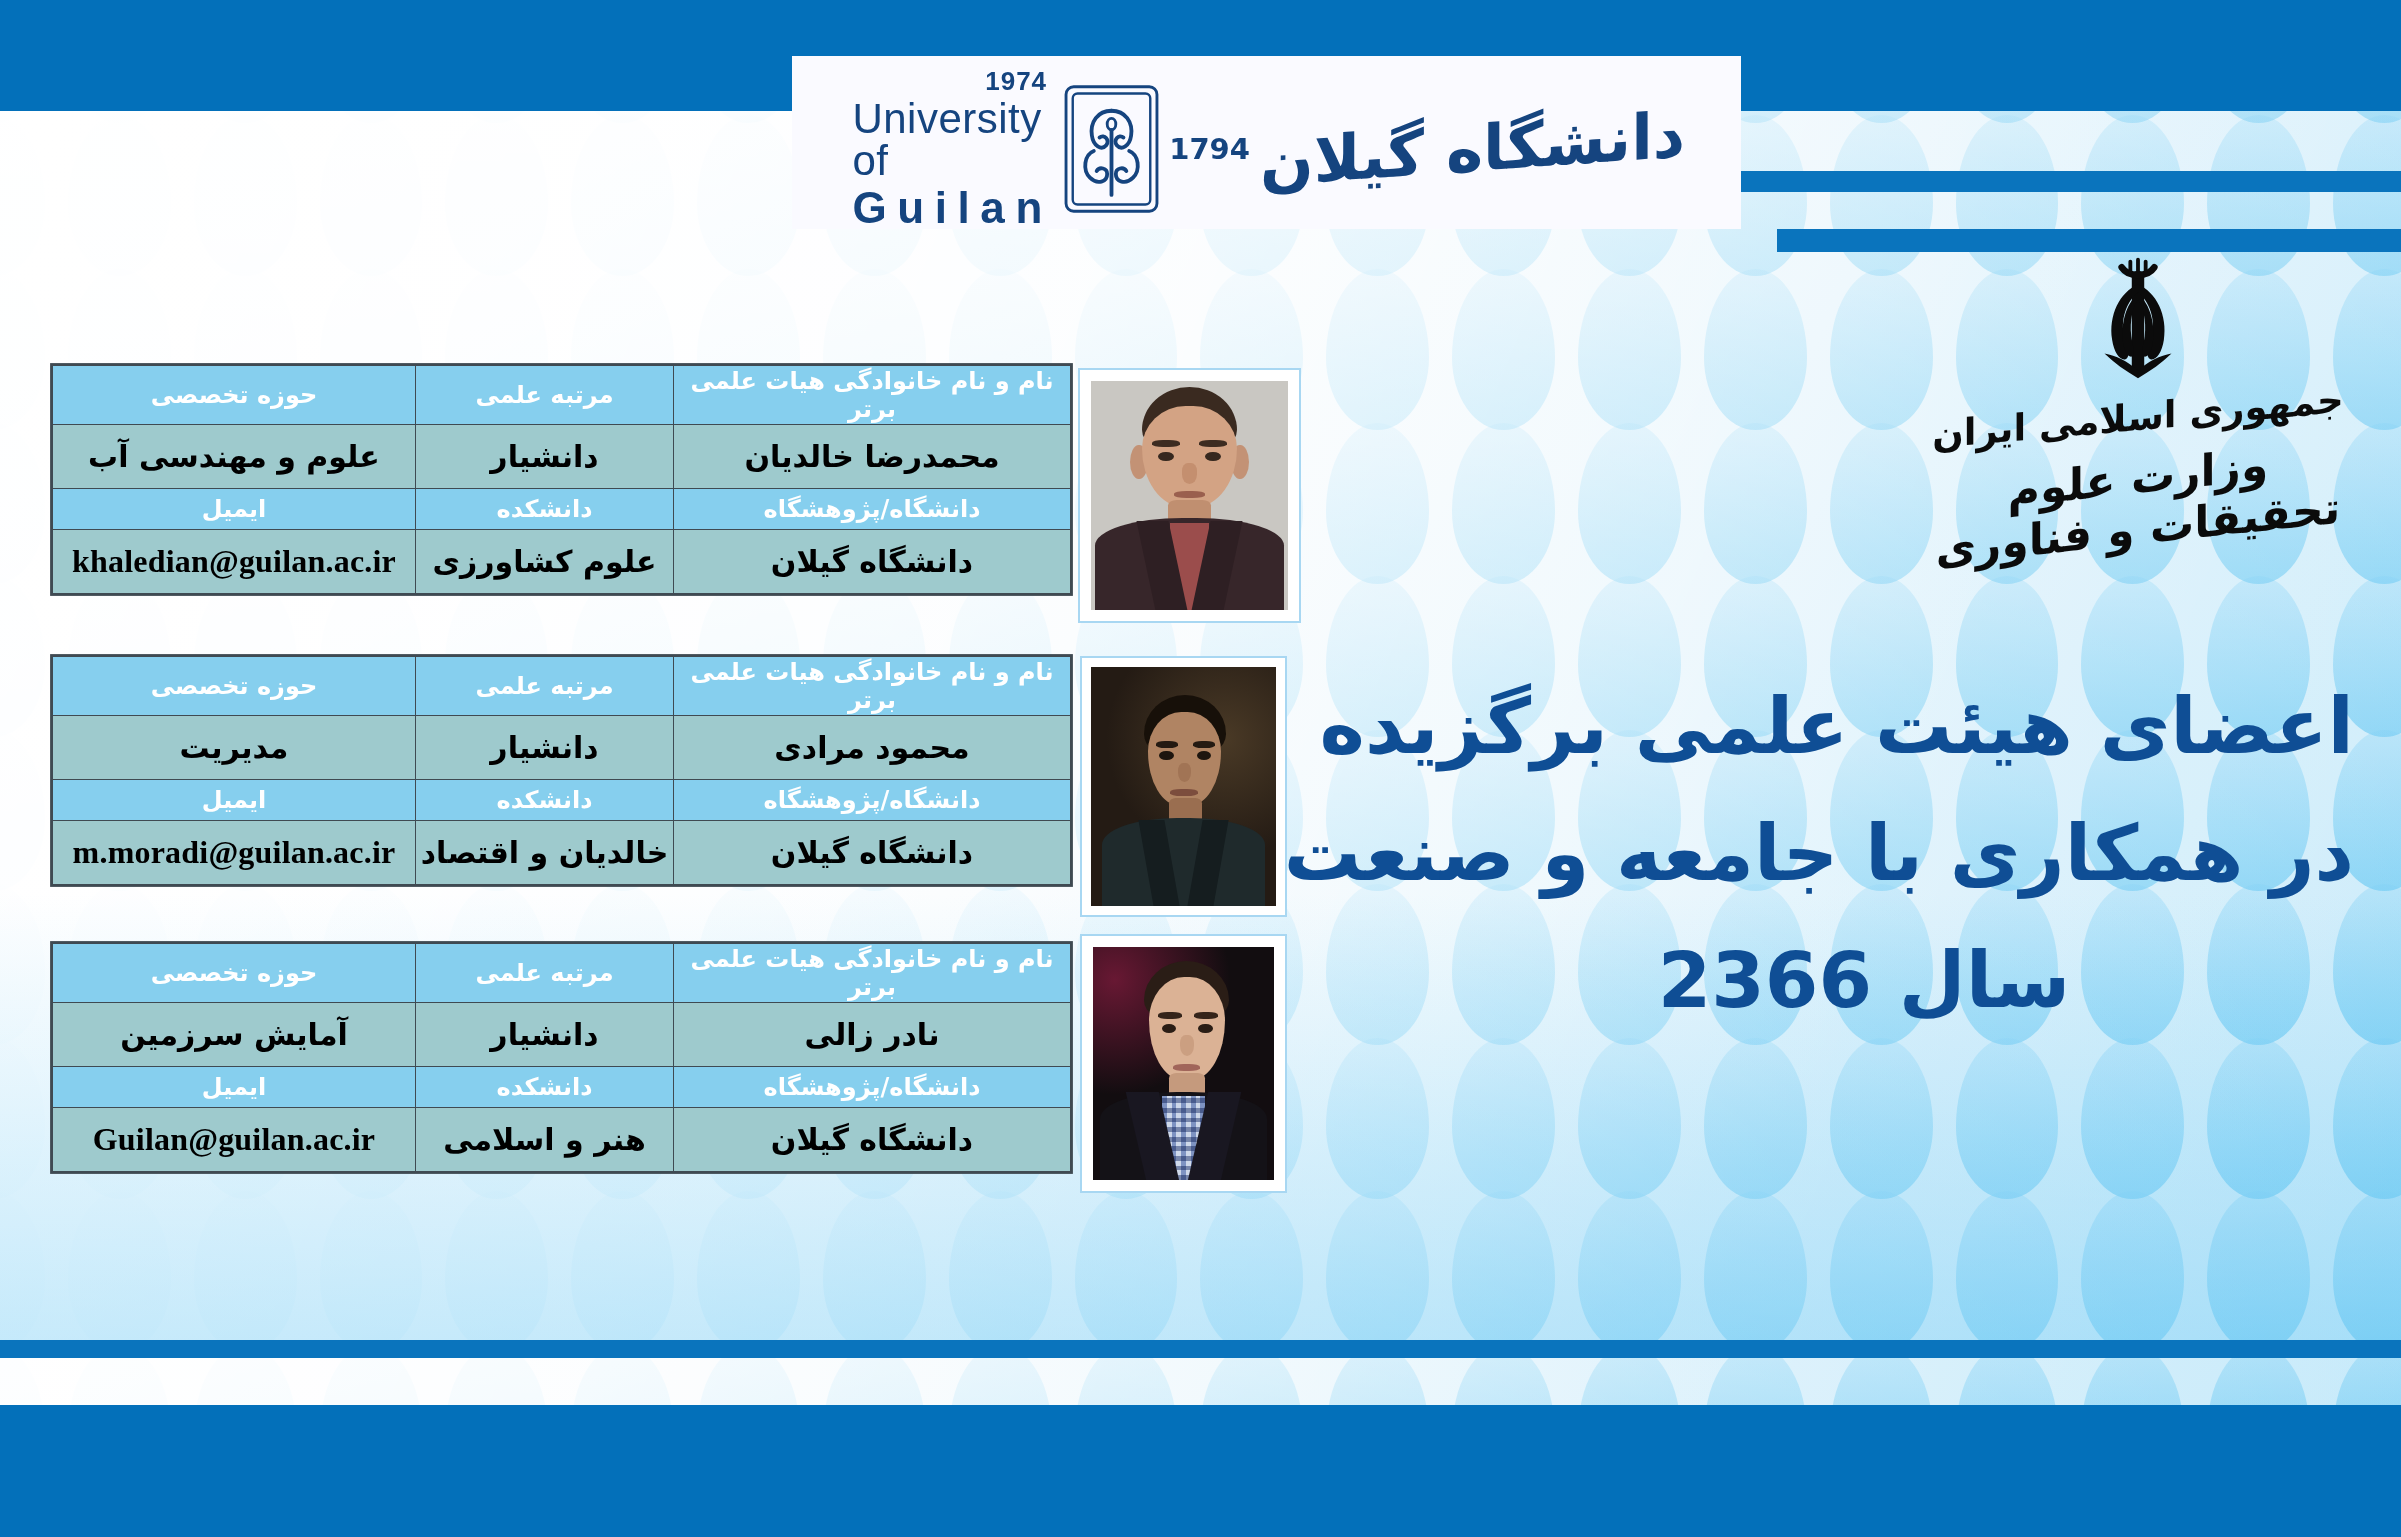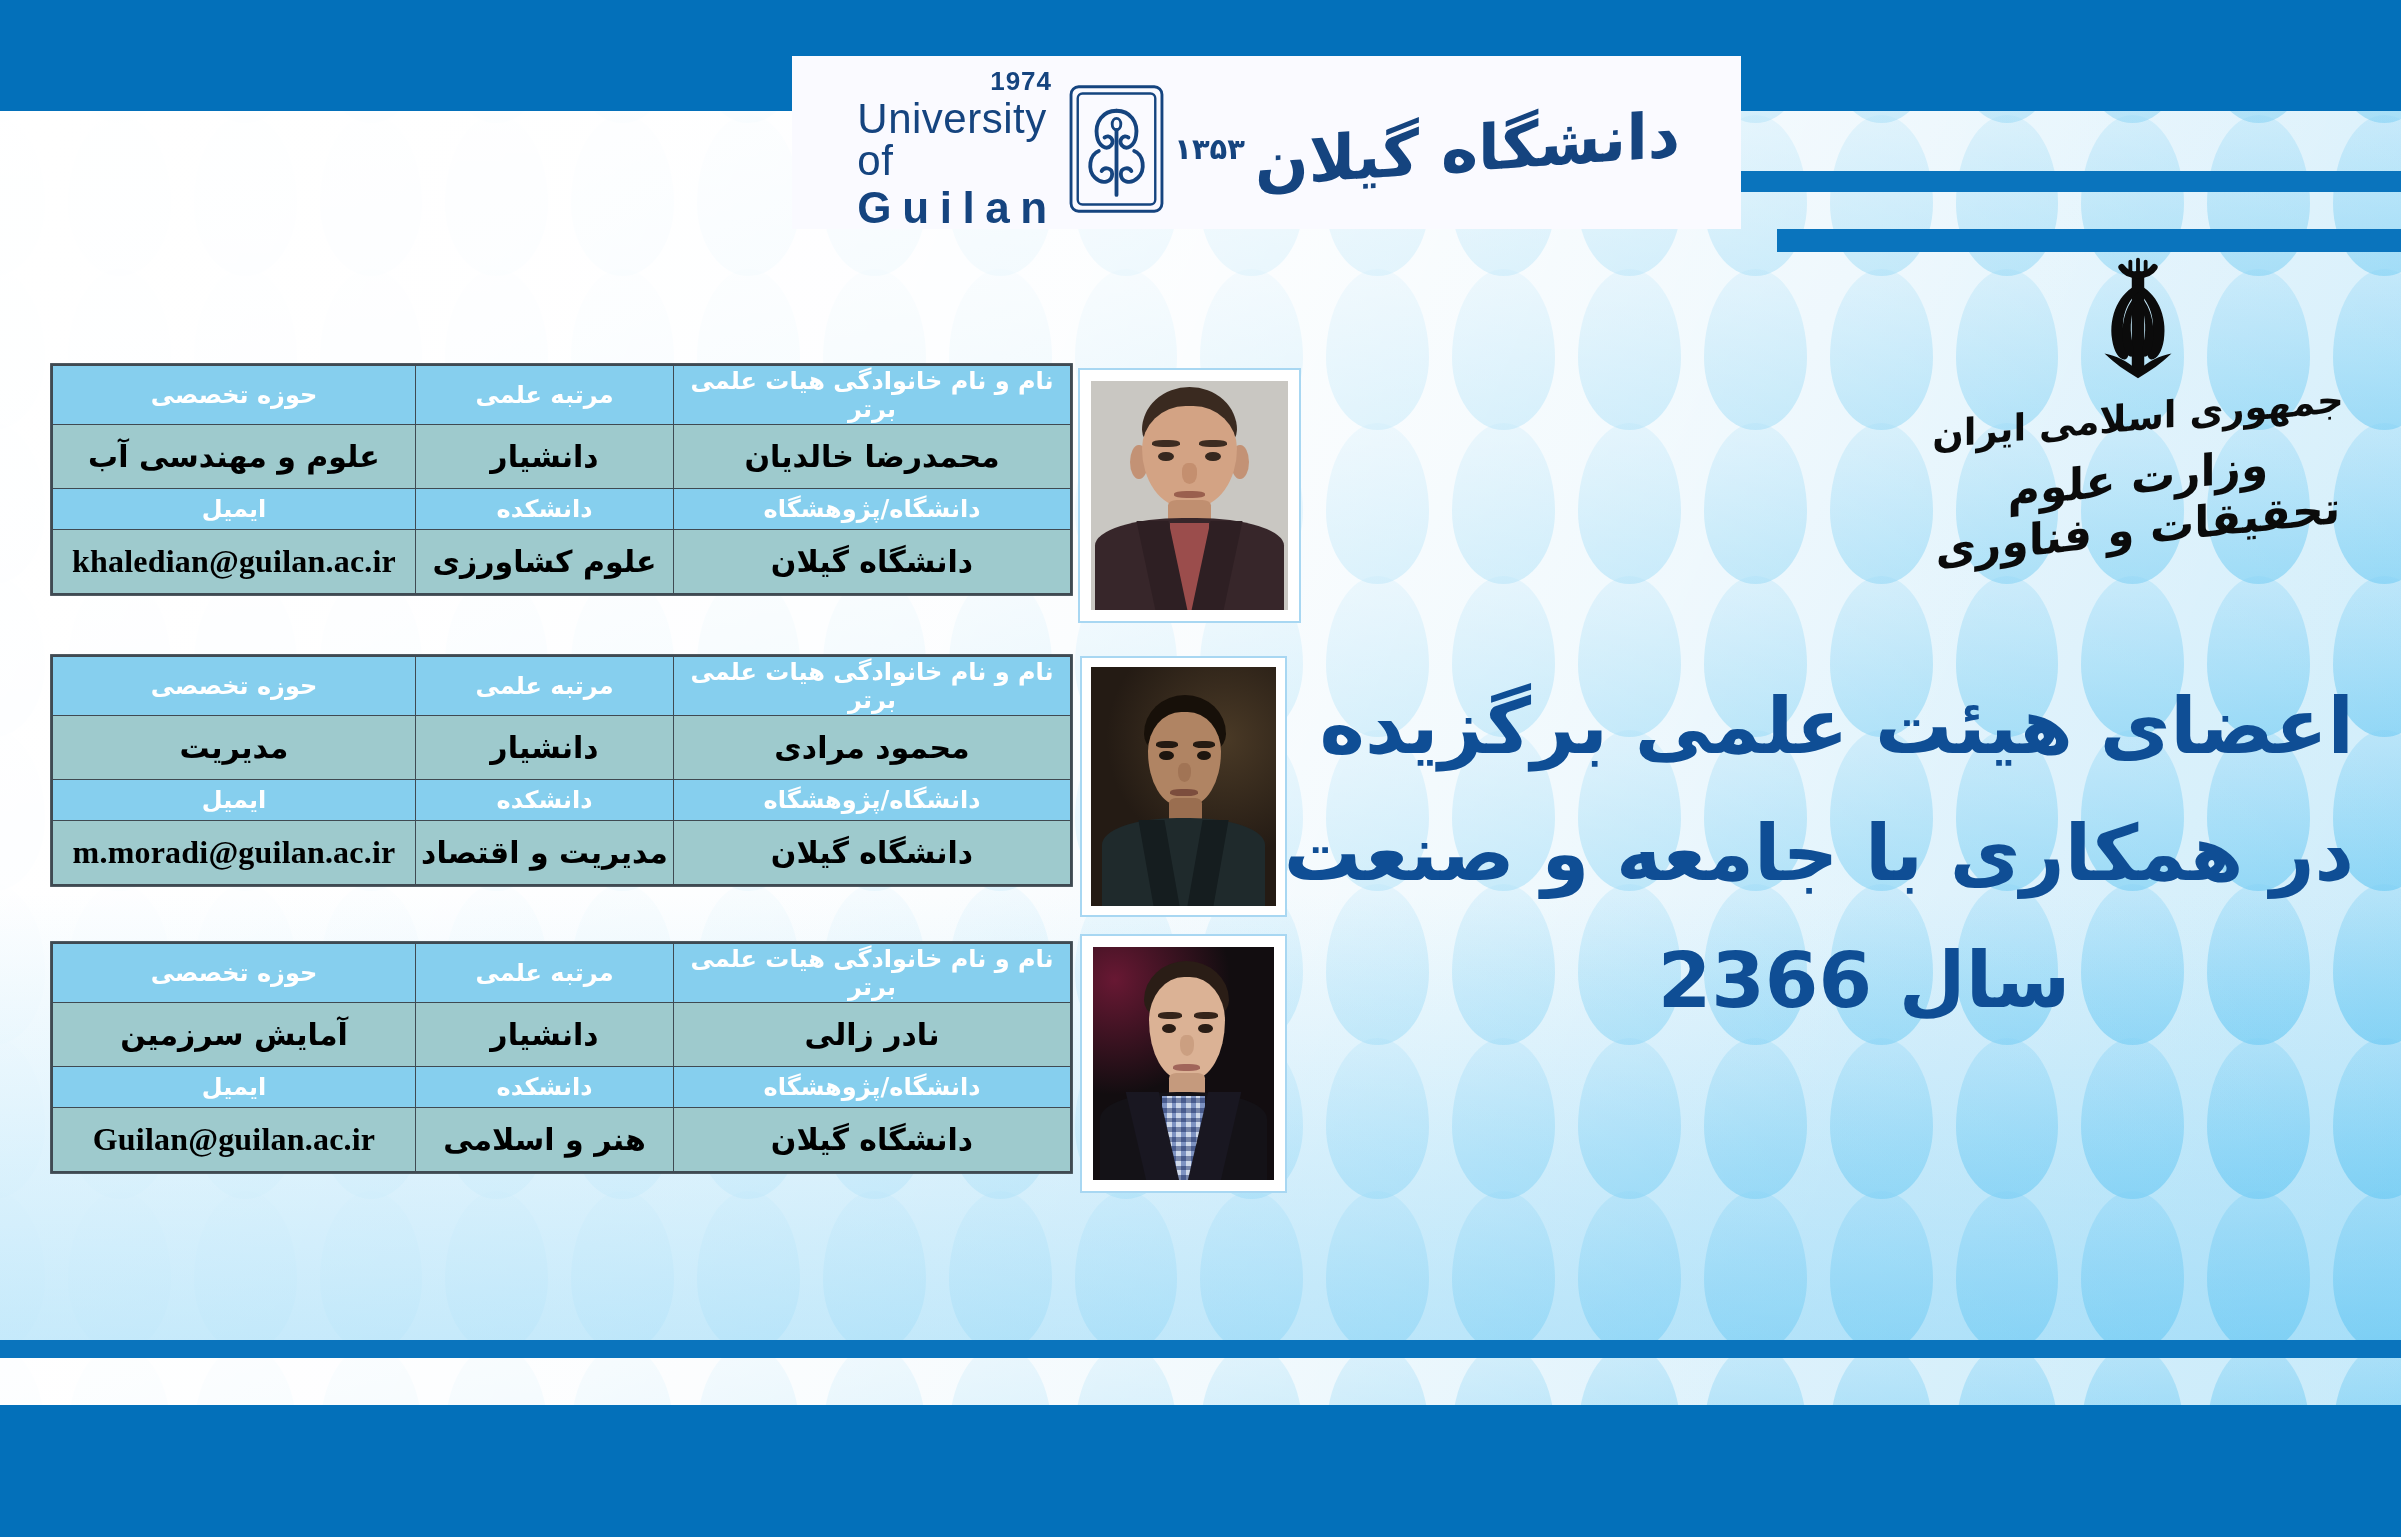--- a/index.html
+++ b/index.html
@@ -339,21 +339,21 @@
       <rect x="5" y="5" width="95" height="130" rx="8" fill="none" stroke="#15447f" stroke-width="3"></rect>
       <rect x="12" y="12" width="81" height="116" rx="5" fill="none" stroke="#15447f" stroke-width="2.5"></rect>
       <path d="M52.5 30 C38 30 30 42 32 56 C33.5 67 42 72 47 66 C51 61 45 54 40 58" fill="none" stroke="#15447f" stroke-width="4" stroke-linecap="round"></path>
       <path d="M52.5 30 C67 30 75 42 73 56 C71.5 67 63 72 58 66 C54 61 60 54 65 58" fill="none" stroke="#15447f" stroke-width="4" stroke-linecap="round"></path>
       <ellipse cx="52.5" cy="44" rx="4.5" ry="6" fill="none" stroke="#15447f" stroke-width="3"></ellipse>
       <path d="M52.5 50 L52.5 118" stroke="#15447f" stroke-width="4" stroke-linecap="round"></path>
       <path d="M34 72 C24 76 22 92 30 100 C38 108 48 104 48 96 C48 90 40 88 37 93" fill="none" stroke="#15447f" stroke-width="4" stroke-linecap="round"></path>
       <path d="M71 72 C81 76 83 92 75 100 C67 108 57 104 57 96 C57 90 65 88 68 93" fill="none" stroke="#15447f" stroke-width="4" stroke-linecap="round"></path>
     </svg>
     <div class="logo-fa">
-      <div class="logo-fa-year">۱۳۵۳</div>
+      <div class="logo-fa-year">1794</div>
       <div class="logo-fa-name">دانشگاه گیلان</div>
     </div>
   </div>
 
   <div class="ministry">
     <svg width="144" height="134" viewBox="0 0 150 140">
       <path d="M75 26 L75 122" stroke="#0b0b0b" stroke-width="13" stroke-linecap="round"></path>
       <path d="M75 34 C56 42 44 66 48 92 C50 106 57 114 62 112 C67 110 66 98 62 90 C56 78 60 54 75 42 Z" fill="#0b0b0b"></path>
       <path d="M75 34 C94 42 106 66 102 92 C100 106 93 114 88 112 C83 110 84 98 88 90 C94 78 90 54 75 42 Z" fill="#0b0b0b"></path>
       <path d="M75 44 C62 54 56 78 60 98 C62 108 68 112 70 108 C72 104 69 96 68 88 C66 72 70 56 75 50 Z" fill="#0b0b0b"></path>
@@ -409,21 +409,21 @@
       <td class="dt">دانشیار</td>
       <td class="dt">مدیریت</td>
     </tr>
     <tr>
       <td class="hd">دانشگاه/پژوهشگاه</td>
       <td class="hd">دانشکده</td>
       <td class="hd">ایمیل</td>
     </tr>
     <tr>
       <td class="dt">دانشگاه گیلان</td>
-      <td class="dt">مدیریت و اقتصاد</td>
+      <td class="dt">خالدیان و اقتصاد</td>
       <td class="dt mail">m.moradi@guilan.ac.ir</td>
     </tr>
   </tbody>
     </table>
 
   <table class="tbl" id="table-3">
     <tbody>
         <tr>
       <td class="hd c3">نام و نام خانوادگی هیات علمی برتر</td>
       <td class="hd c2">مرتبه علمی</td>

